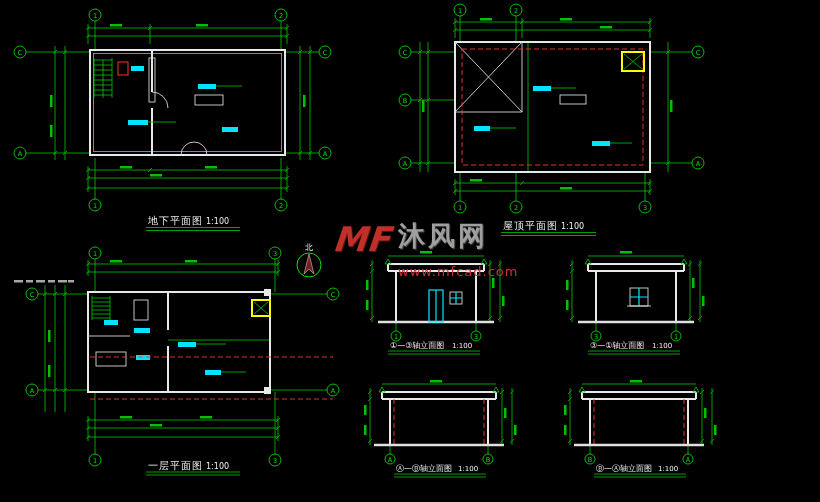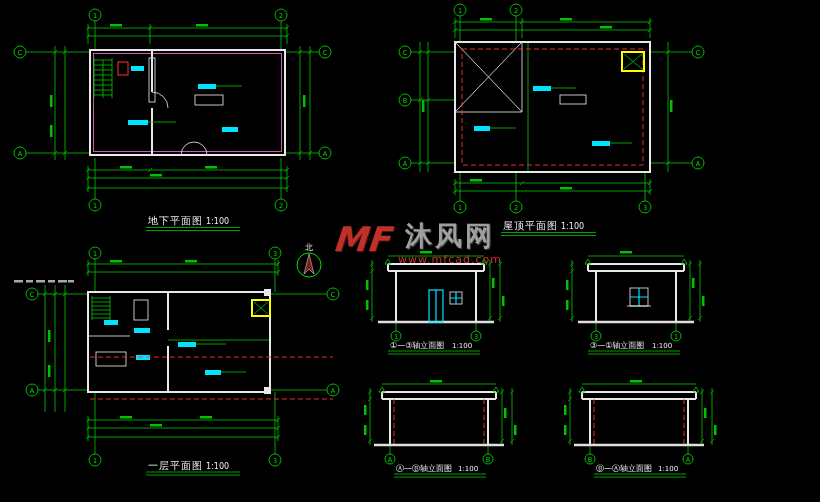--- a/index.html
+++ b/index.html
@@ -25,24 +25,24 @@
   text.axt{fill:#00e000;font-size:6.5px;text-anchor:middle;}
   text.title{fill:#f0f0f0;font-size:10px;letter-spacing:1px;}
   text.scale{fill:#f0f0f0;font-size:8px;}
   text.title-s{fill:#f0f0f0;font-size:8px;}
   text.scale-s{fill:#f0f0f0;font-size:7px;}
   text.north{fill:#e8e8e8;font-size:8px;text-anchor:middle;}
   
   .watermark{position:absolute;left:336px;top:222px;display:flex;align-items:flex-start;gap:5px;z-index:5;}
   .wm-logo{font-style:italic;font-weight:bold;font-size:34px;line-height:1;color:#c03028;
            transform:skewX(-8deg);text-shadow:1px 1px 0 #5a1410;}
-  .wm-right{display:flex;flex-direction:column;align-items:center;}
+  .wm-right{display:flex;flex-direction:column;}
   .wm-brand{font-size:27px;font-weight:bold;color:#9f9f9f;letter-spacing:3px;line-height:1;
             text-shadow:1px 1px 1px #4a4a4a;}
-  .wm-url{font-size:11px;color:#c83232;margin-top:4px;letter-spacing:1px;}
+  .wm-url{font-size:13px;color:#c83232;margin-top:15px;letter-spacing:1px;}
 </style>
 </head>
 <body>
 
 <div class="stage">
 <svg width="820" height="502" viewBox="0 0 820 502">
 
   <g>
     <path class="g" d="M88 28 H287 M88 36 H287 M88 24 V44 M150 24 V44 M287 24 V44
       M55 46 V160 M65 46 V160 M300 46 V160 M310 46 V160

